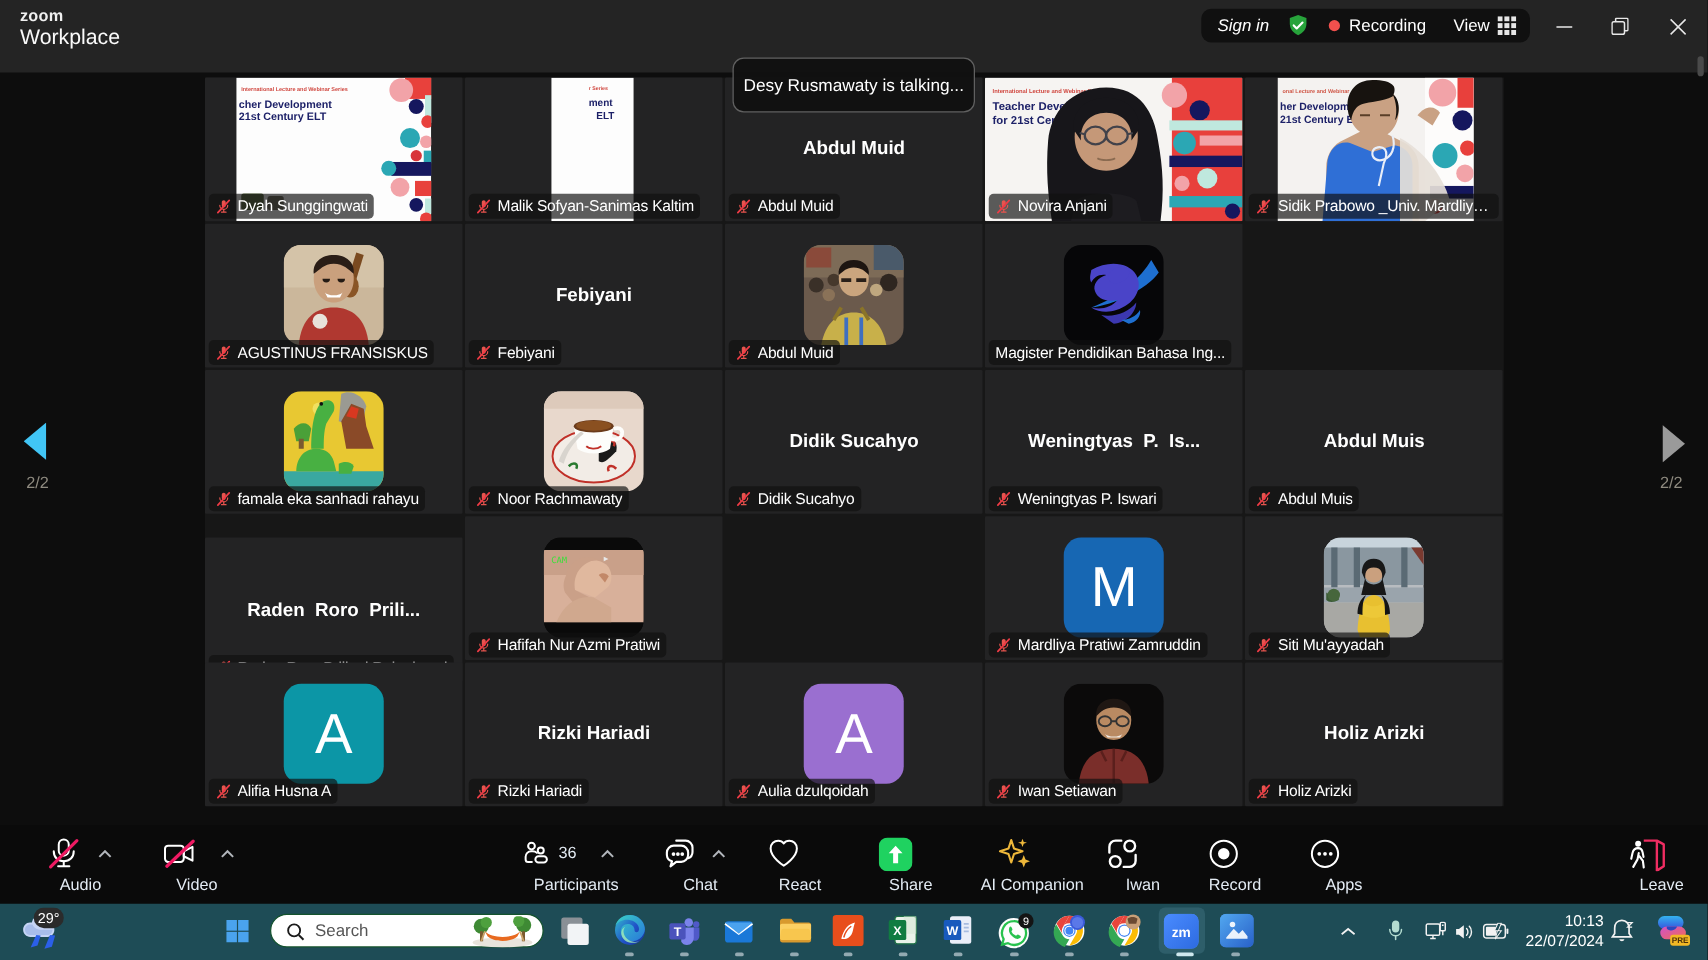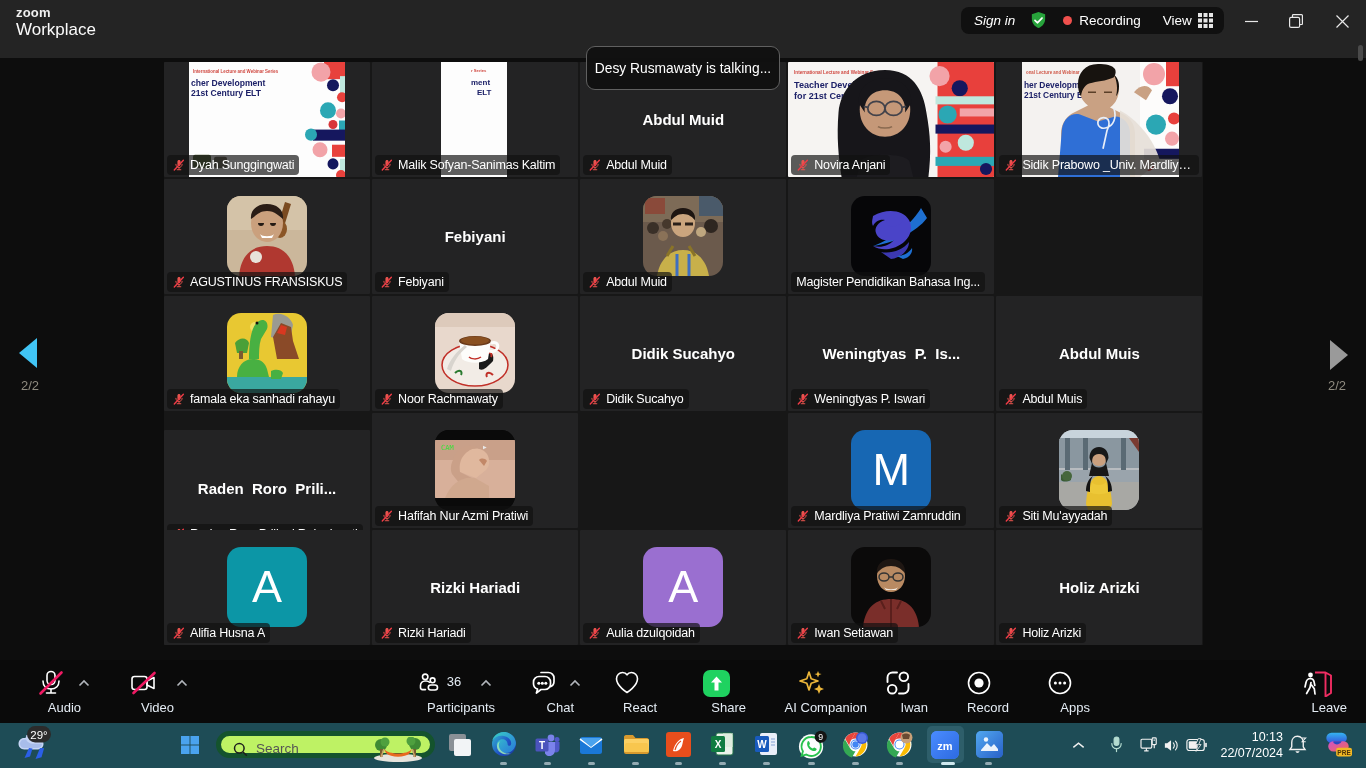--- a/index.html
+++ b/index.html
@@ -716,21 +716,21 @@
     <text x="23" y="12.5" font-size="11.5" fill="#fff" text-anchor="middle">29°</text>
   </svg>
   <svg class="tbi" style="left:181px;top:736px" width="18" height="18" viewBox="0 0 19 19">
         <g fill="#4aa3ee">
           <rect x="0" y="0" width="9" height="9"></rect>
           <rect x="10" y="0" width="9" height="9"></rect>
           <rect x="0" y="10" width="9" height="9"></rect>
           <rect x="10" y="10" width="9" height="9"></rect>
         </g>
       </svg>
-  <div style="position:absolute;left:216px;top:731px;width:219px;height:27px;background:#bef264;border-radius:14px;border:5px solid #14532d;">
+  <div style="position:absolute;left:216px;top:731px;width:219px;height:27px;background:#ffffff;border-radius:14px;border:1px solid #14532d;">
     <svg style="position:absolute;left:12px;top:6px" width="15" height="15" viewBox="0 0 15 15">
           <circle cx="6.3" cy="6.3" r="4.8" stroke="#1c1c1c" stroke-width="1.5" fill="none"></circle>
           <path d="M10 10l3.8 3.8" stroke="#1c1c1c" stroke-width="1.5"></path>
         </svg>
     <span style="position:absolute;left:35px;top:5px;font-size:13.5px;color:#555">Search</span>
     <svg style="position:absolute;right:6px;top:1px" width="52" height="25" viewBox="0 0 52 25">
       <ellipse cx="26" cy="21" rx="24" ry="4" fill="#e8e4dc"></ellipse>
       <circle cx="9" cy="8" r="6" fill="#3e8a34"></circle>
           <circle cx="13" cy="5" r="4.5" fill="#4ea03e"></circle>
           <rect x="8" y="12" width="2.5" height="8" fill="#7a5a30"></rect>

